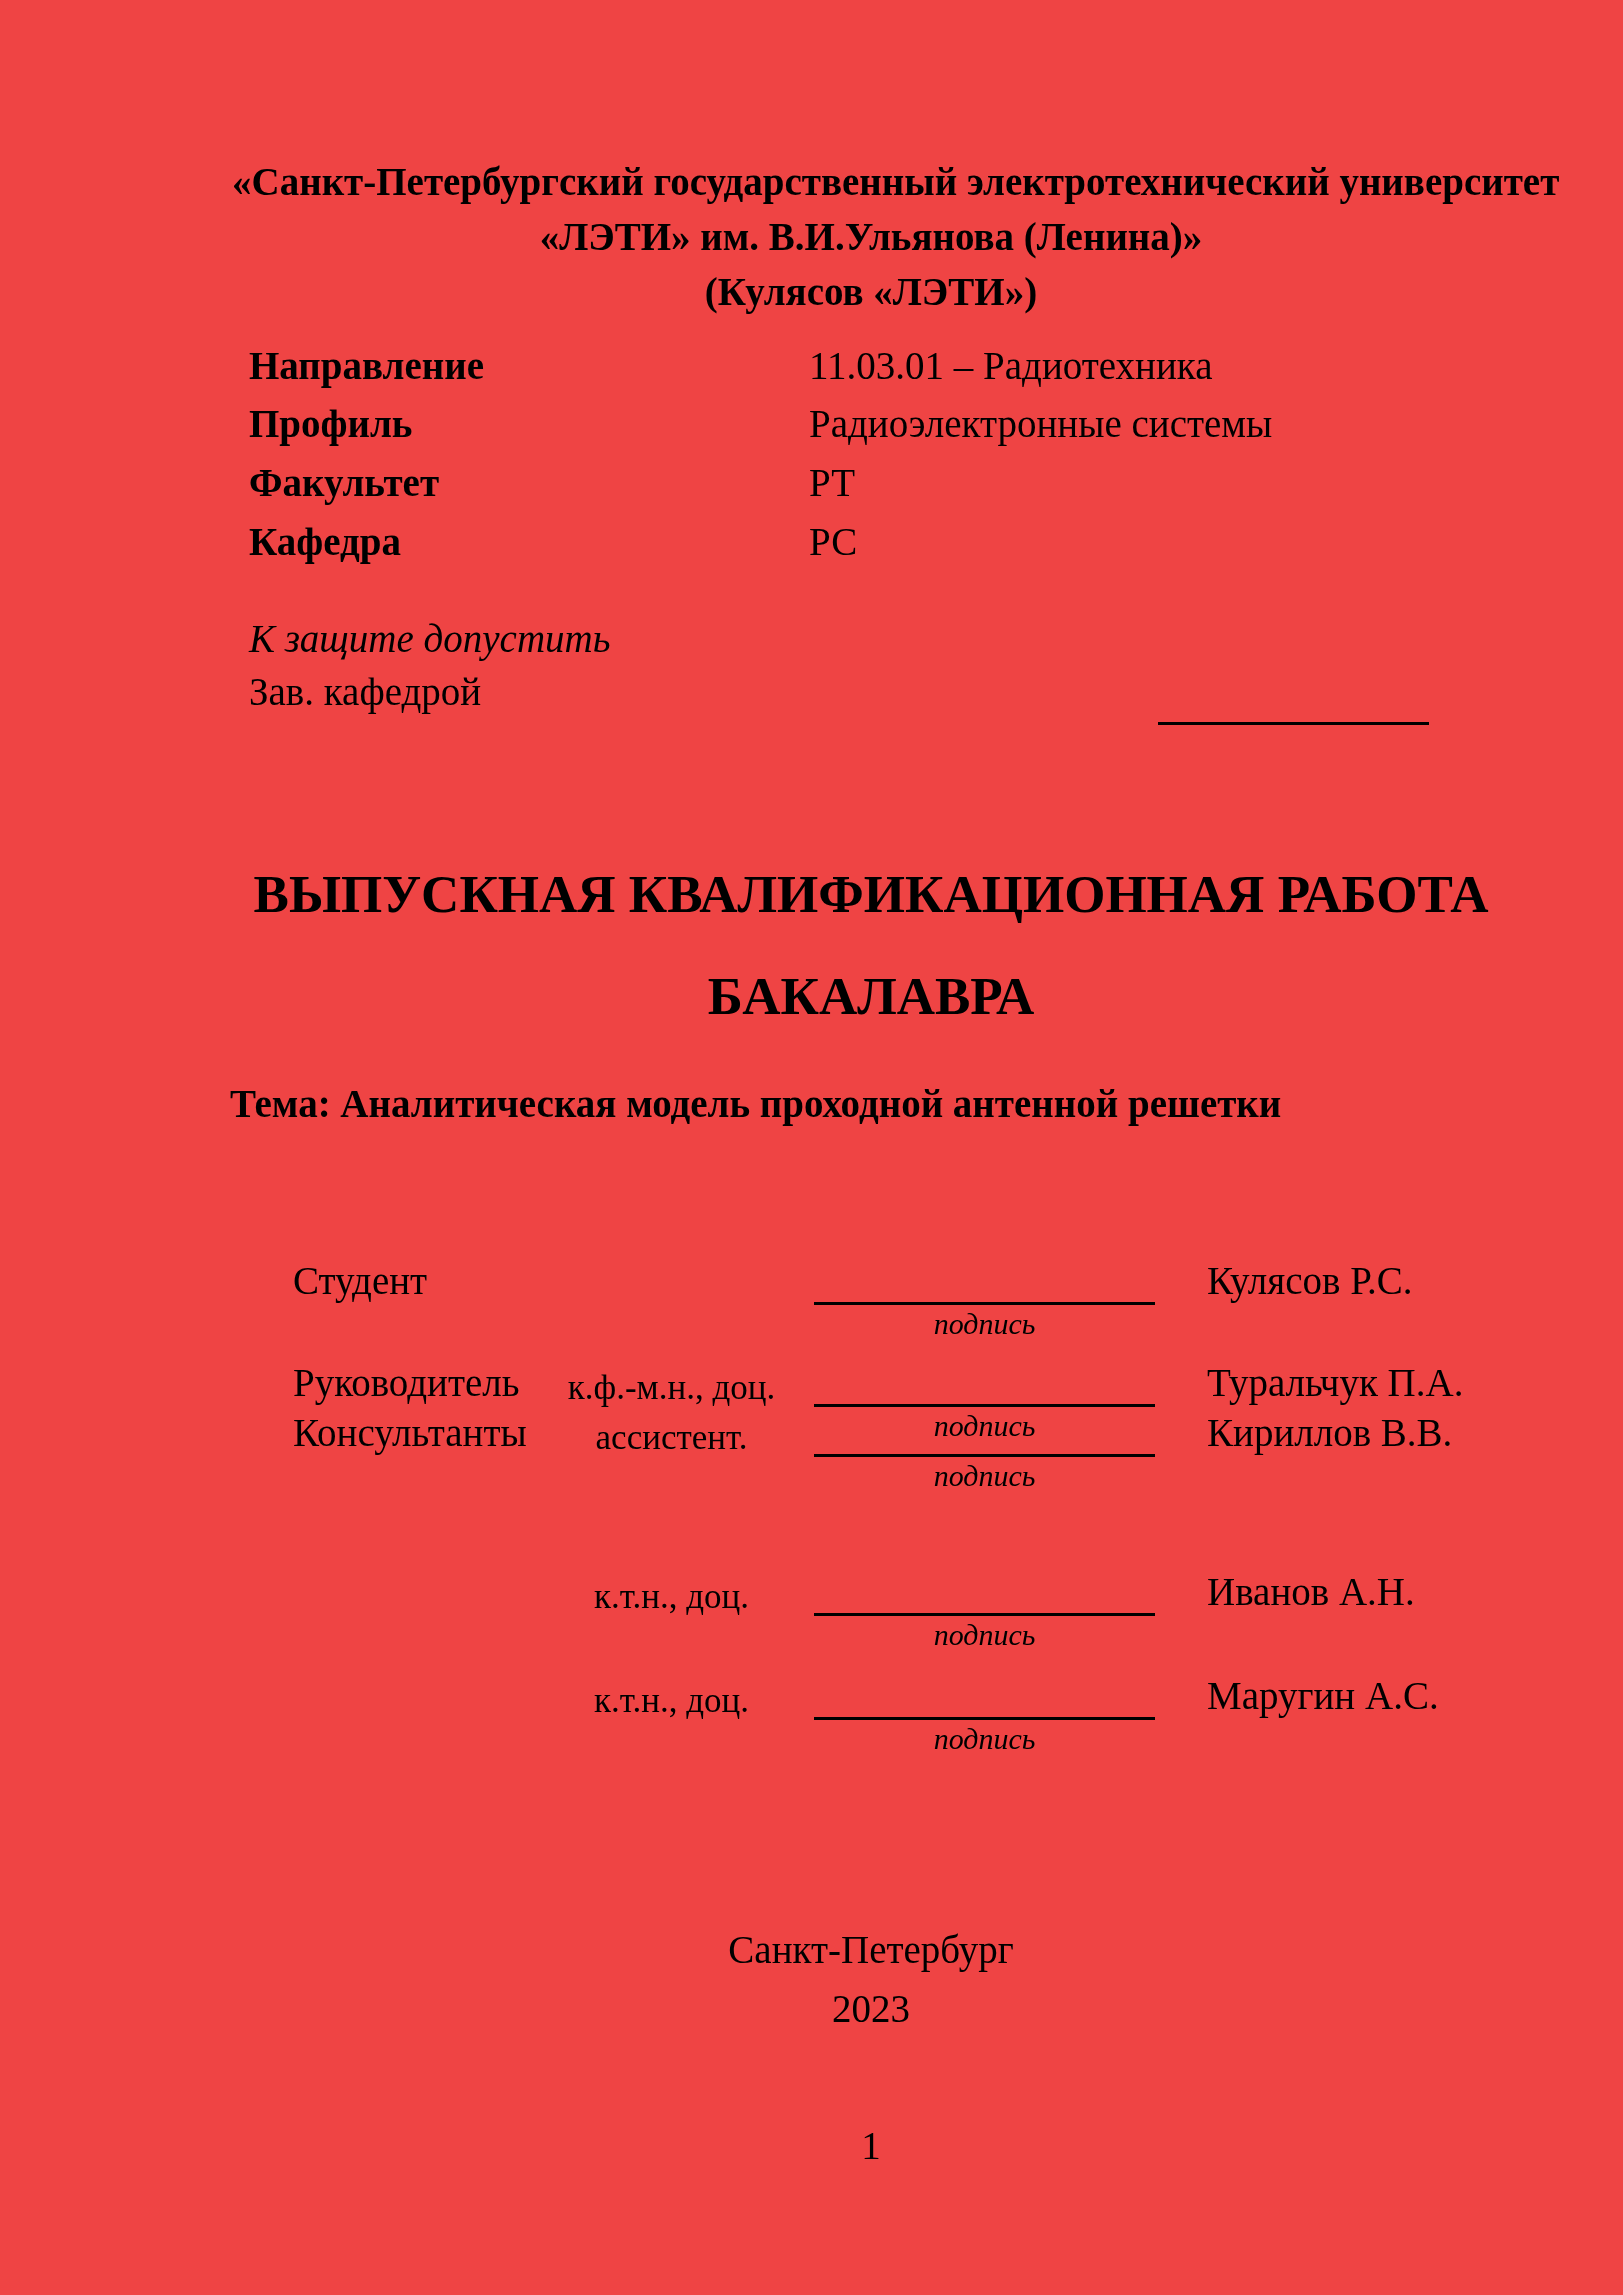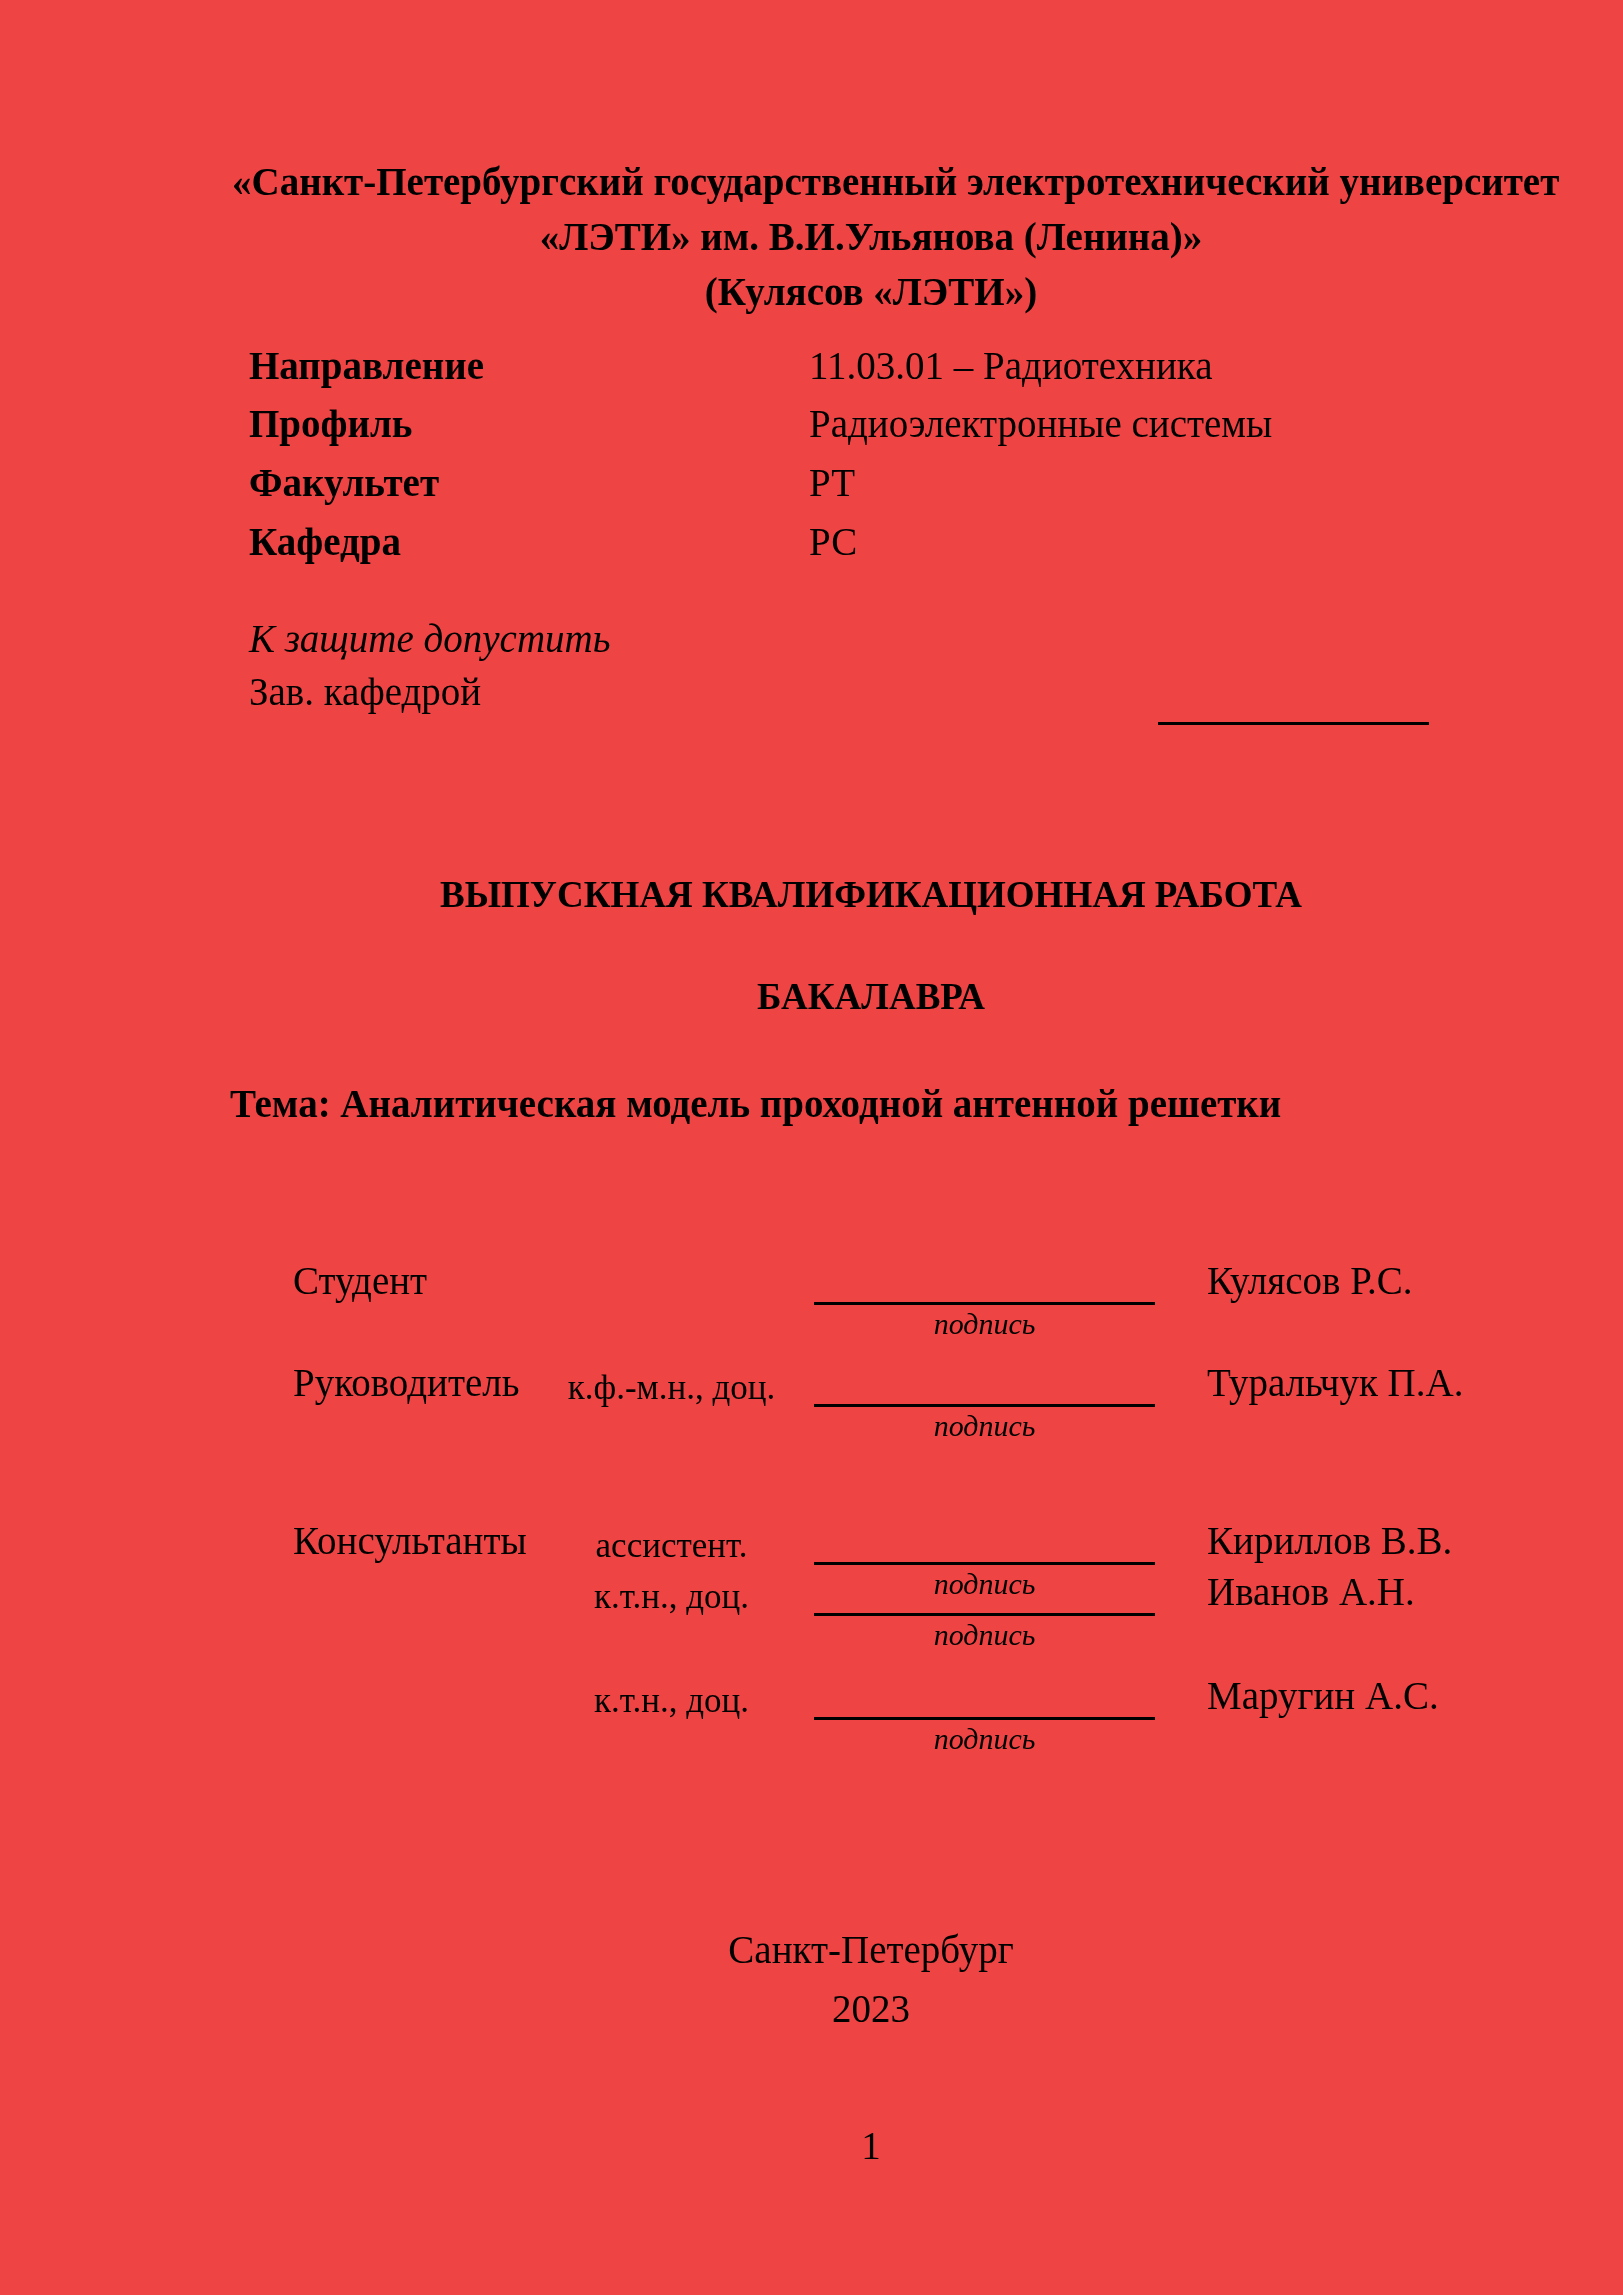--- a/index.html
+++ b/index.html
@@ -23,21 +23,21 @@
     white-space: nowrap;
   }
   .b { font-weight: bold; }
   .i { font-style: italic; }
   .center {
     left: 232px;
     width: 1278px;
     text-align: center;
   }
   .hdr { line-height: 55px; }
-  .title-line { font-size: 37px; line-height: 71px; }
+  .title-line { font-size: 53px; line-height: 71px; }
   .degree { font-size: 35px; }
   .caption { font-size: 30px; line-height: 31px; }
   .rule {
     position: absolute;
     border-bottom: 3.1px solid #000000;
   }
   .sig-row { position: absolute; left: 0; width: 1623px; height: 114px; }
   .sig-role   { position: absolute; left: 249px; top: 0; margin-left: 44px; }
   .sig-degree { position: absolute; left: 550px; top: 4.7px; width: 243px; text-align: center; }
   .sig-line   { position: absolute; left: 814px; top: 38px; width: 341px; height: 11px; }
@@ -91,21 +91,21 @@
   </div>
 
   <div class="sig-row" style="top: 1355px;">
     <div class="t sig-role">Руководитель</div>
     <div class="t degree sig-degree">к.ф.-м.н., доц.</div>
     <div class="rule sig-line"></div>
     <div class="t i caption sig-cap">подпись</div>
     <div class="t sig-name">Туральчук П.А.</div>
   </div>
 
-  <div class="sig-row" style="top: 1513px;">
+  <div class="sig-row" style="top: 1405px;">
     <div class="t sig-role">Консультанты</div>
     <div class="t degree sig-degree">ассистент.</div>
     <div class="rule sig-line"></div>
     <div class="t i caption sig-cap">подпись</div>
     <div class="t sig-name">Кириллов В.В.</div>
   </div>
 
   <div class="sig-row" style="top: 1564px;">
     <div class="t sig-role"></div>
     <div class="t degree sig-degree">к.т.н., доц.</div>

